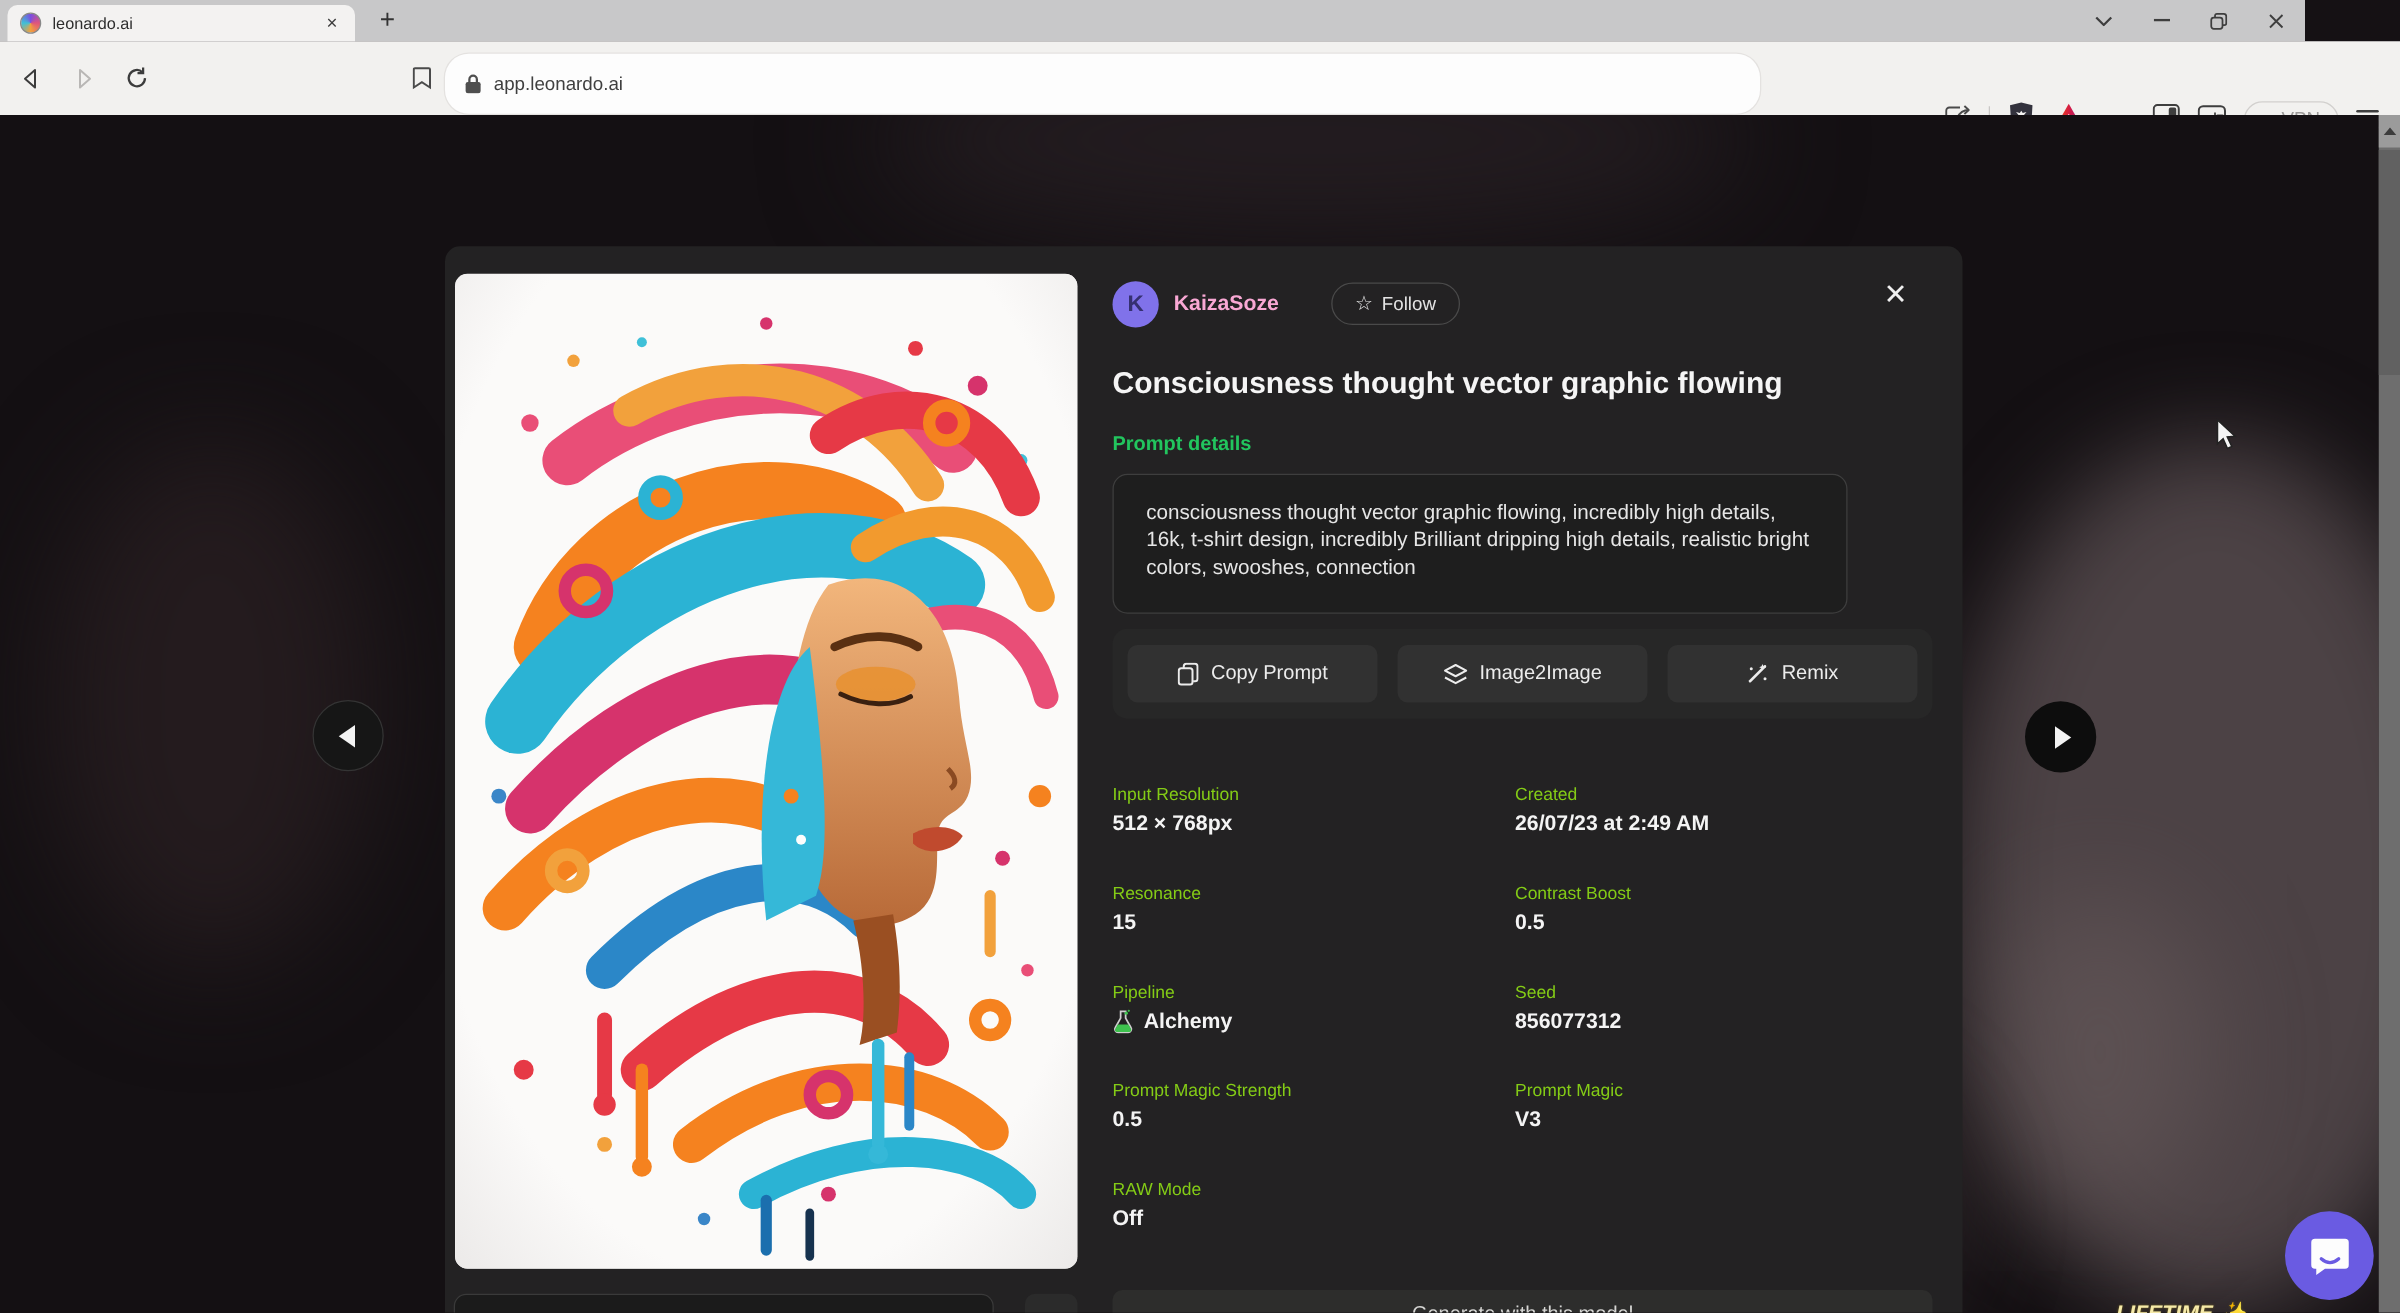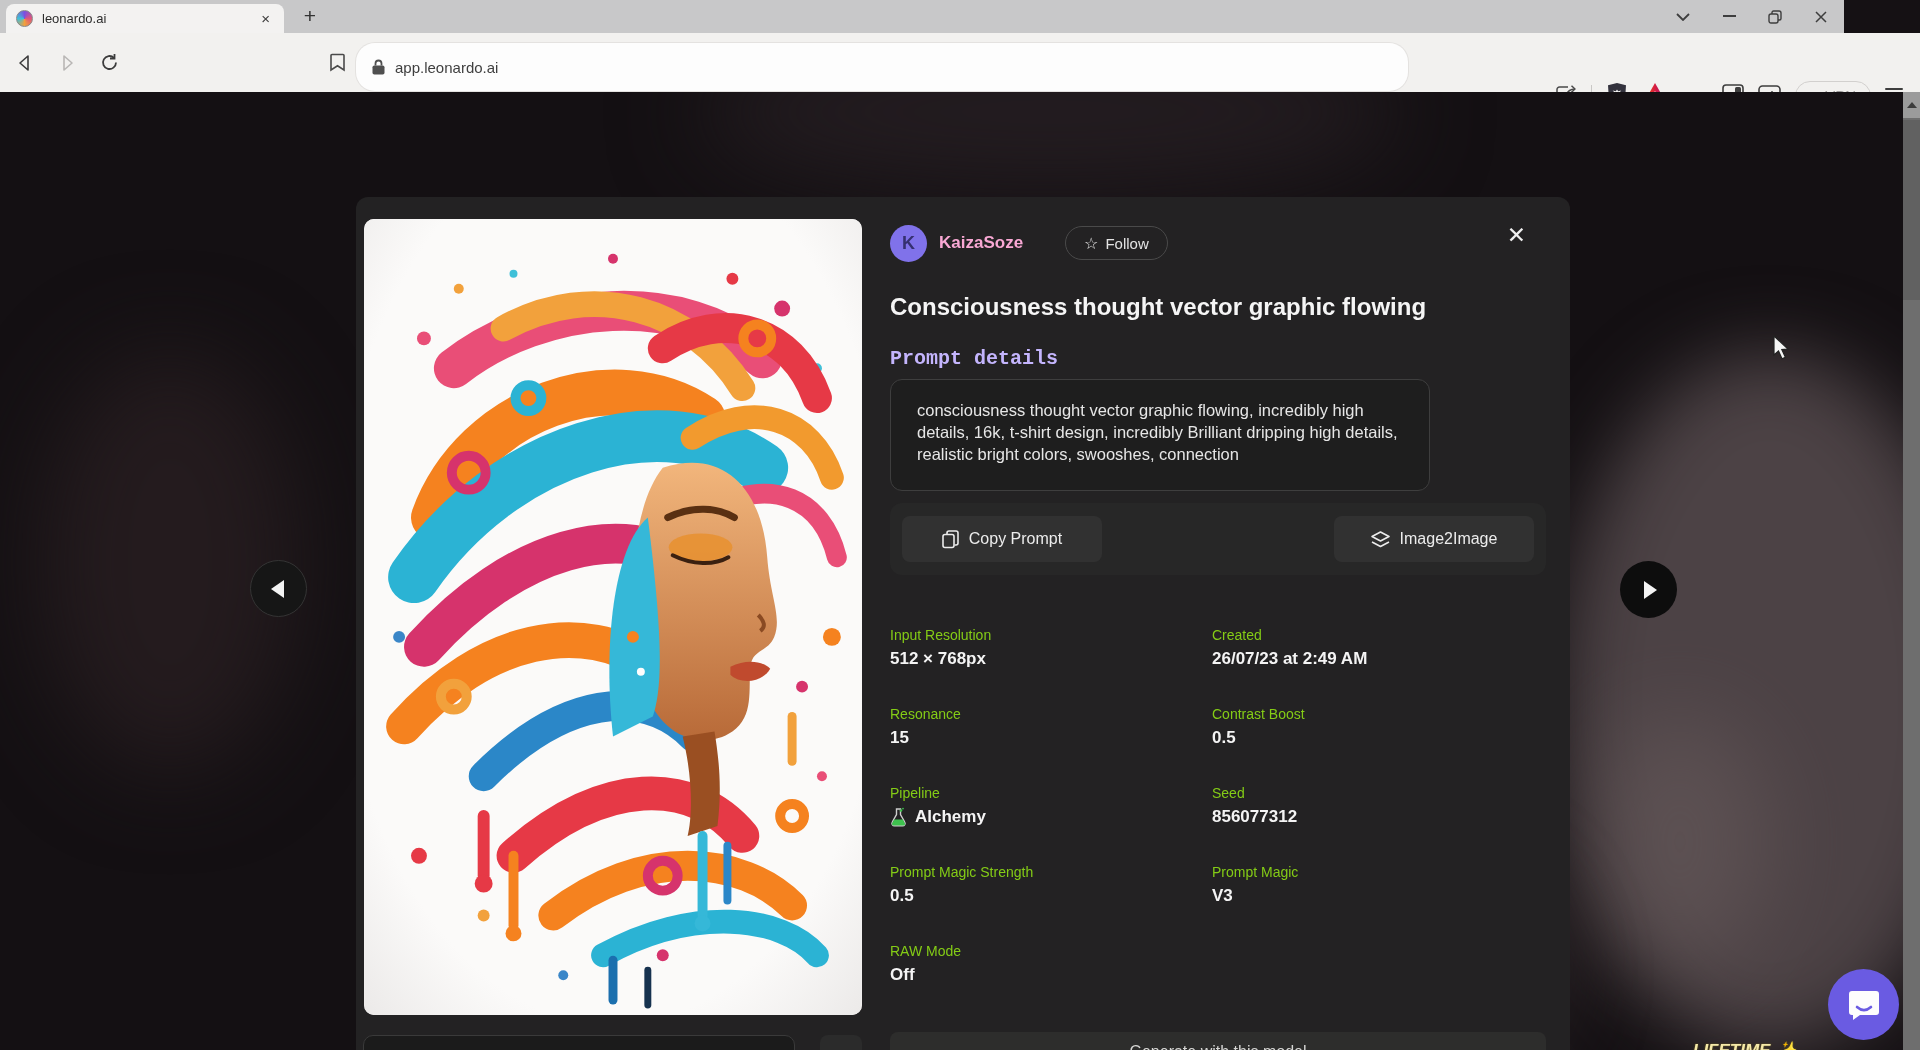--- a/index.html
+++ b/index.html
@@ -66,22 +66,22 @@
   .user-row { position:absolute; left:0; top:27px; width:656px; height:38px; display:flex; align-items:center; }
   .avatar { width:37px; height:37px; border-radius:50%; background:#8072ea; color:#353070; font-weight:bold;
     font-size:18px; display:flex; align-items:center; justify-content:center; }
   .username { color:#f9a8d4; font-size:17px; font-weight:600; margin-left:12px; }
   .follow-btn { margin-left:42px; height:34px; padding:0 18px; border:1px solid #4a4a4a; border-radius:17px;
     display:flex; align-items:center; gap:7px; color:#e3e3e3; font-size:15px; background:transparent; }
   .star { font-size:16px; color:#e3e3e3; }
   .modal-close { position:absolute; right:20px; top:0; color:#f0f0f0; font-size:23px; line-height:23px; }
 
   .modal-title { position:absolute; left:0; top:96px; width:656px; color:#f5f5f5; font-size:24px; font-weight:bold; }
-  .prompt-heading { position:absolute; left:0; top:150px; color:#c4b5fd; font-size:20px; font-weight:bold;font-family:Liberation Mono, monospace; }
-  .prompt-box { position:absolute; left:0; top:182px; width:540px; height:112px; background:#1e1e1e;
+  .prompt-heading { position:absolute; left:0; top:150px; color:#22c55e; font-size:16px; font-weight:bold; }
+  .prompt-box { position:absolute; left:0; top:182px; width:588px; height:112px; background:#1e1e1e;
     border:1px solid #3e3e3e; border-radius:12px; padding:20px 24px 0 26px; }
   .prompt-text { color:#e6e6e6; font-size:16.5px; line-height:1.32; }
 
   .actions { position:absolute; left:0; top:306px; width:656px; height:72px; background:#272727;
     border-radius:12px; display:flex; align-items:center; justify-content:space-between; padding:0 12px; }
   .action-btn { width:200px; height:46px; background:#313131; border-radius:8px; display:flex;
     align-items:center; justify-content:center; gap:10px; color:#ececec; font-size:16px; }
   .action-btn svg { display:block; }
 
   .detail-grid { position:absolute; left:0; top:430px; width:656px; display:grid;
@@ -353,20 +353,29 @@
         </svg>
         <span>Copy Prompt</span>
       </div>
       <div class="action-btn">
         <svg width="19" height="17" viewBox="0 0 19 17" fill="none" stroke="#ececec" stroke-width="1.6" stroke-linejoin="round">
           <path d="M9.5 1L18 5.5 9.5 10 1 5.5z"></path>
           <path d="M1 11l8.5 4.5L18 11"></path>
         </svg>
         <span>Image2Image</span>
       </div>
+      <div class="action-btn">
+        <svg width="18" height="18" viewBox="0 0 18 18">
+          <path d="M3 15L15 3" stroke="#ececec" stroke-width="2" stroke-linecap="round"></path>
+          <path d="M13 1.2l.8 1.8 1.8.8-1.8.8-.8 1.8-.8-1.8-1.8-.8 1.8-.8z" fill="#ececec"></path>
+          <circle cx="4" cy="5" r="1.2" fill="#ececec"></circle>
+            <circle cx="15" cy="13" r="1.2" fill="#ececec"></circle>
+        </svg>
+        <span>Remix</span>
+      </div>
     </div>
 
     <div class="detail-grid">
       <div>
         <div class="d-label">Input Resolution</div>
         <div class="d-value">512 × 768px</div>
       </div>
       <div>
         <div class="d-label">Created</div>
         <div class="d-value">26/07/23 at 2:49 AM</div>

